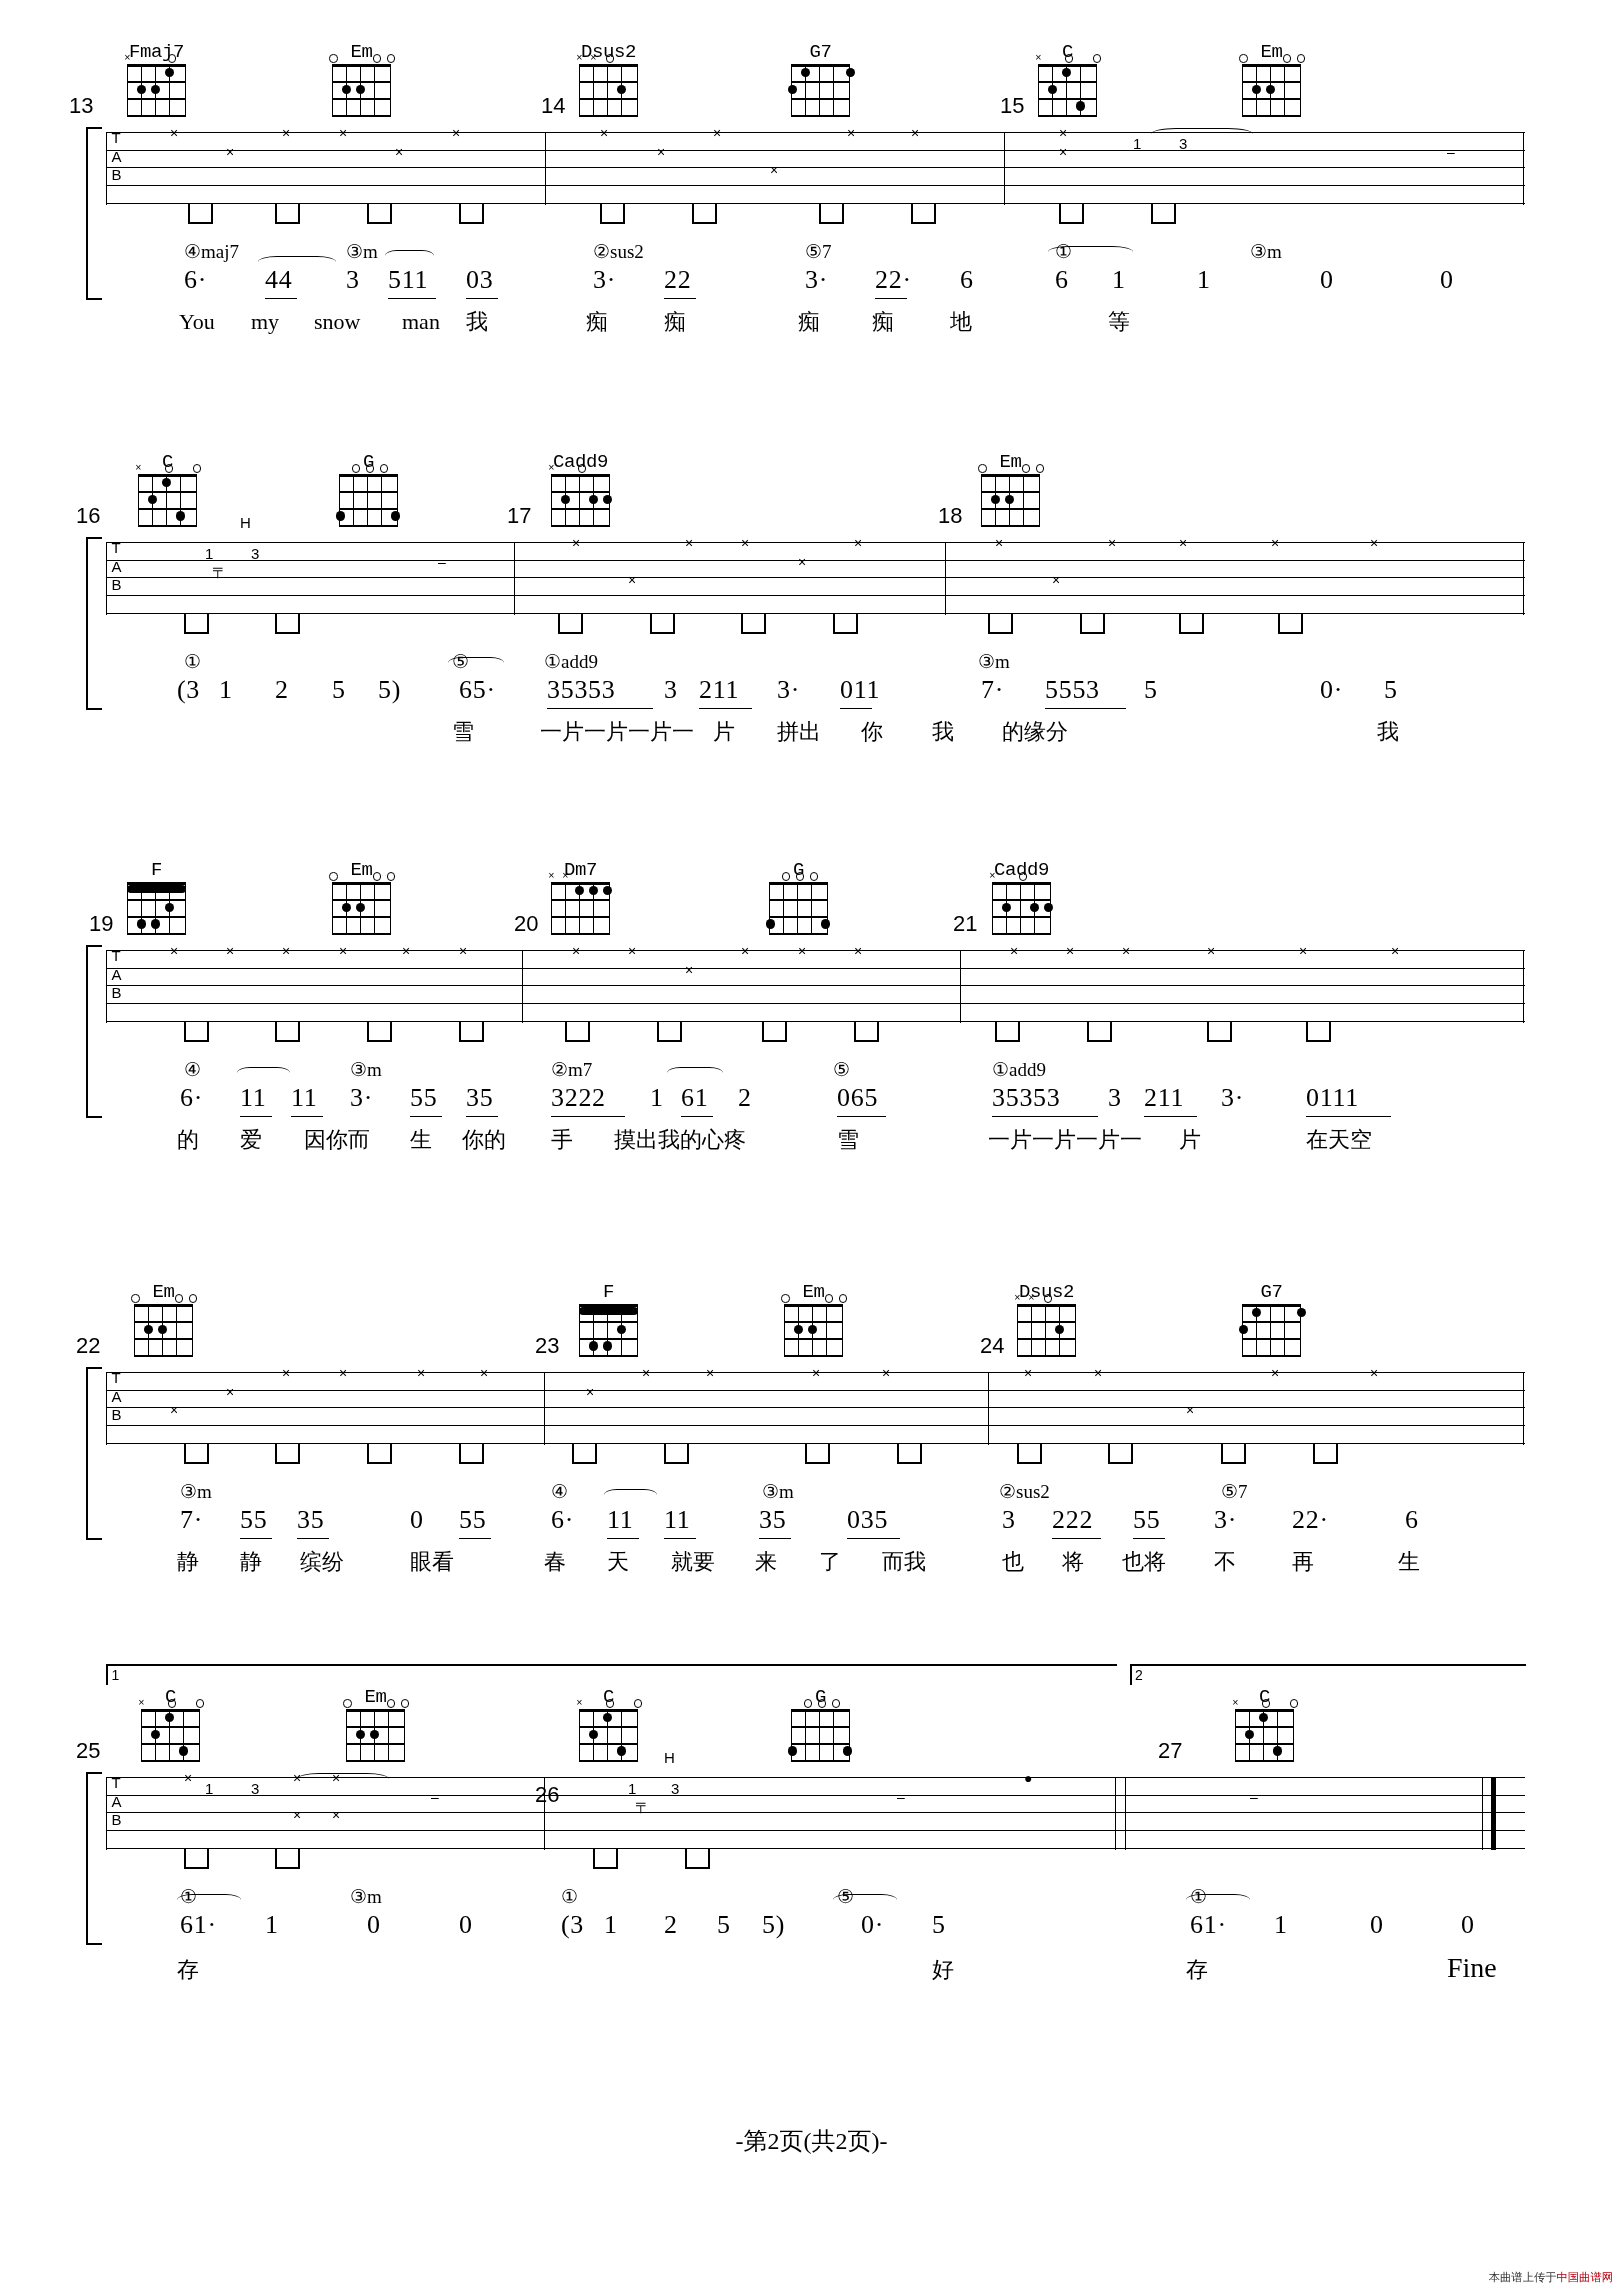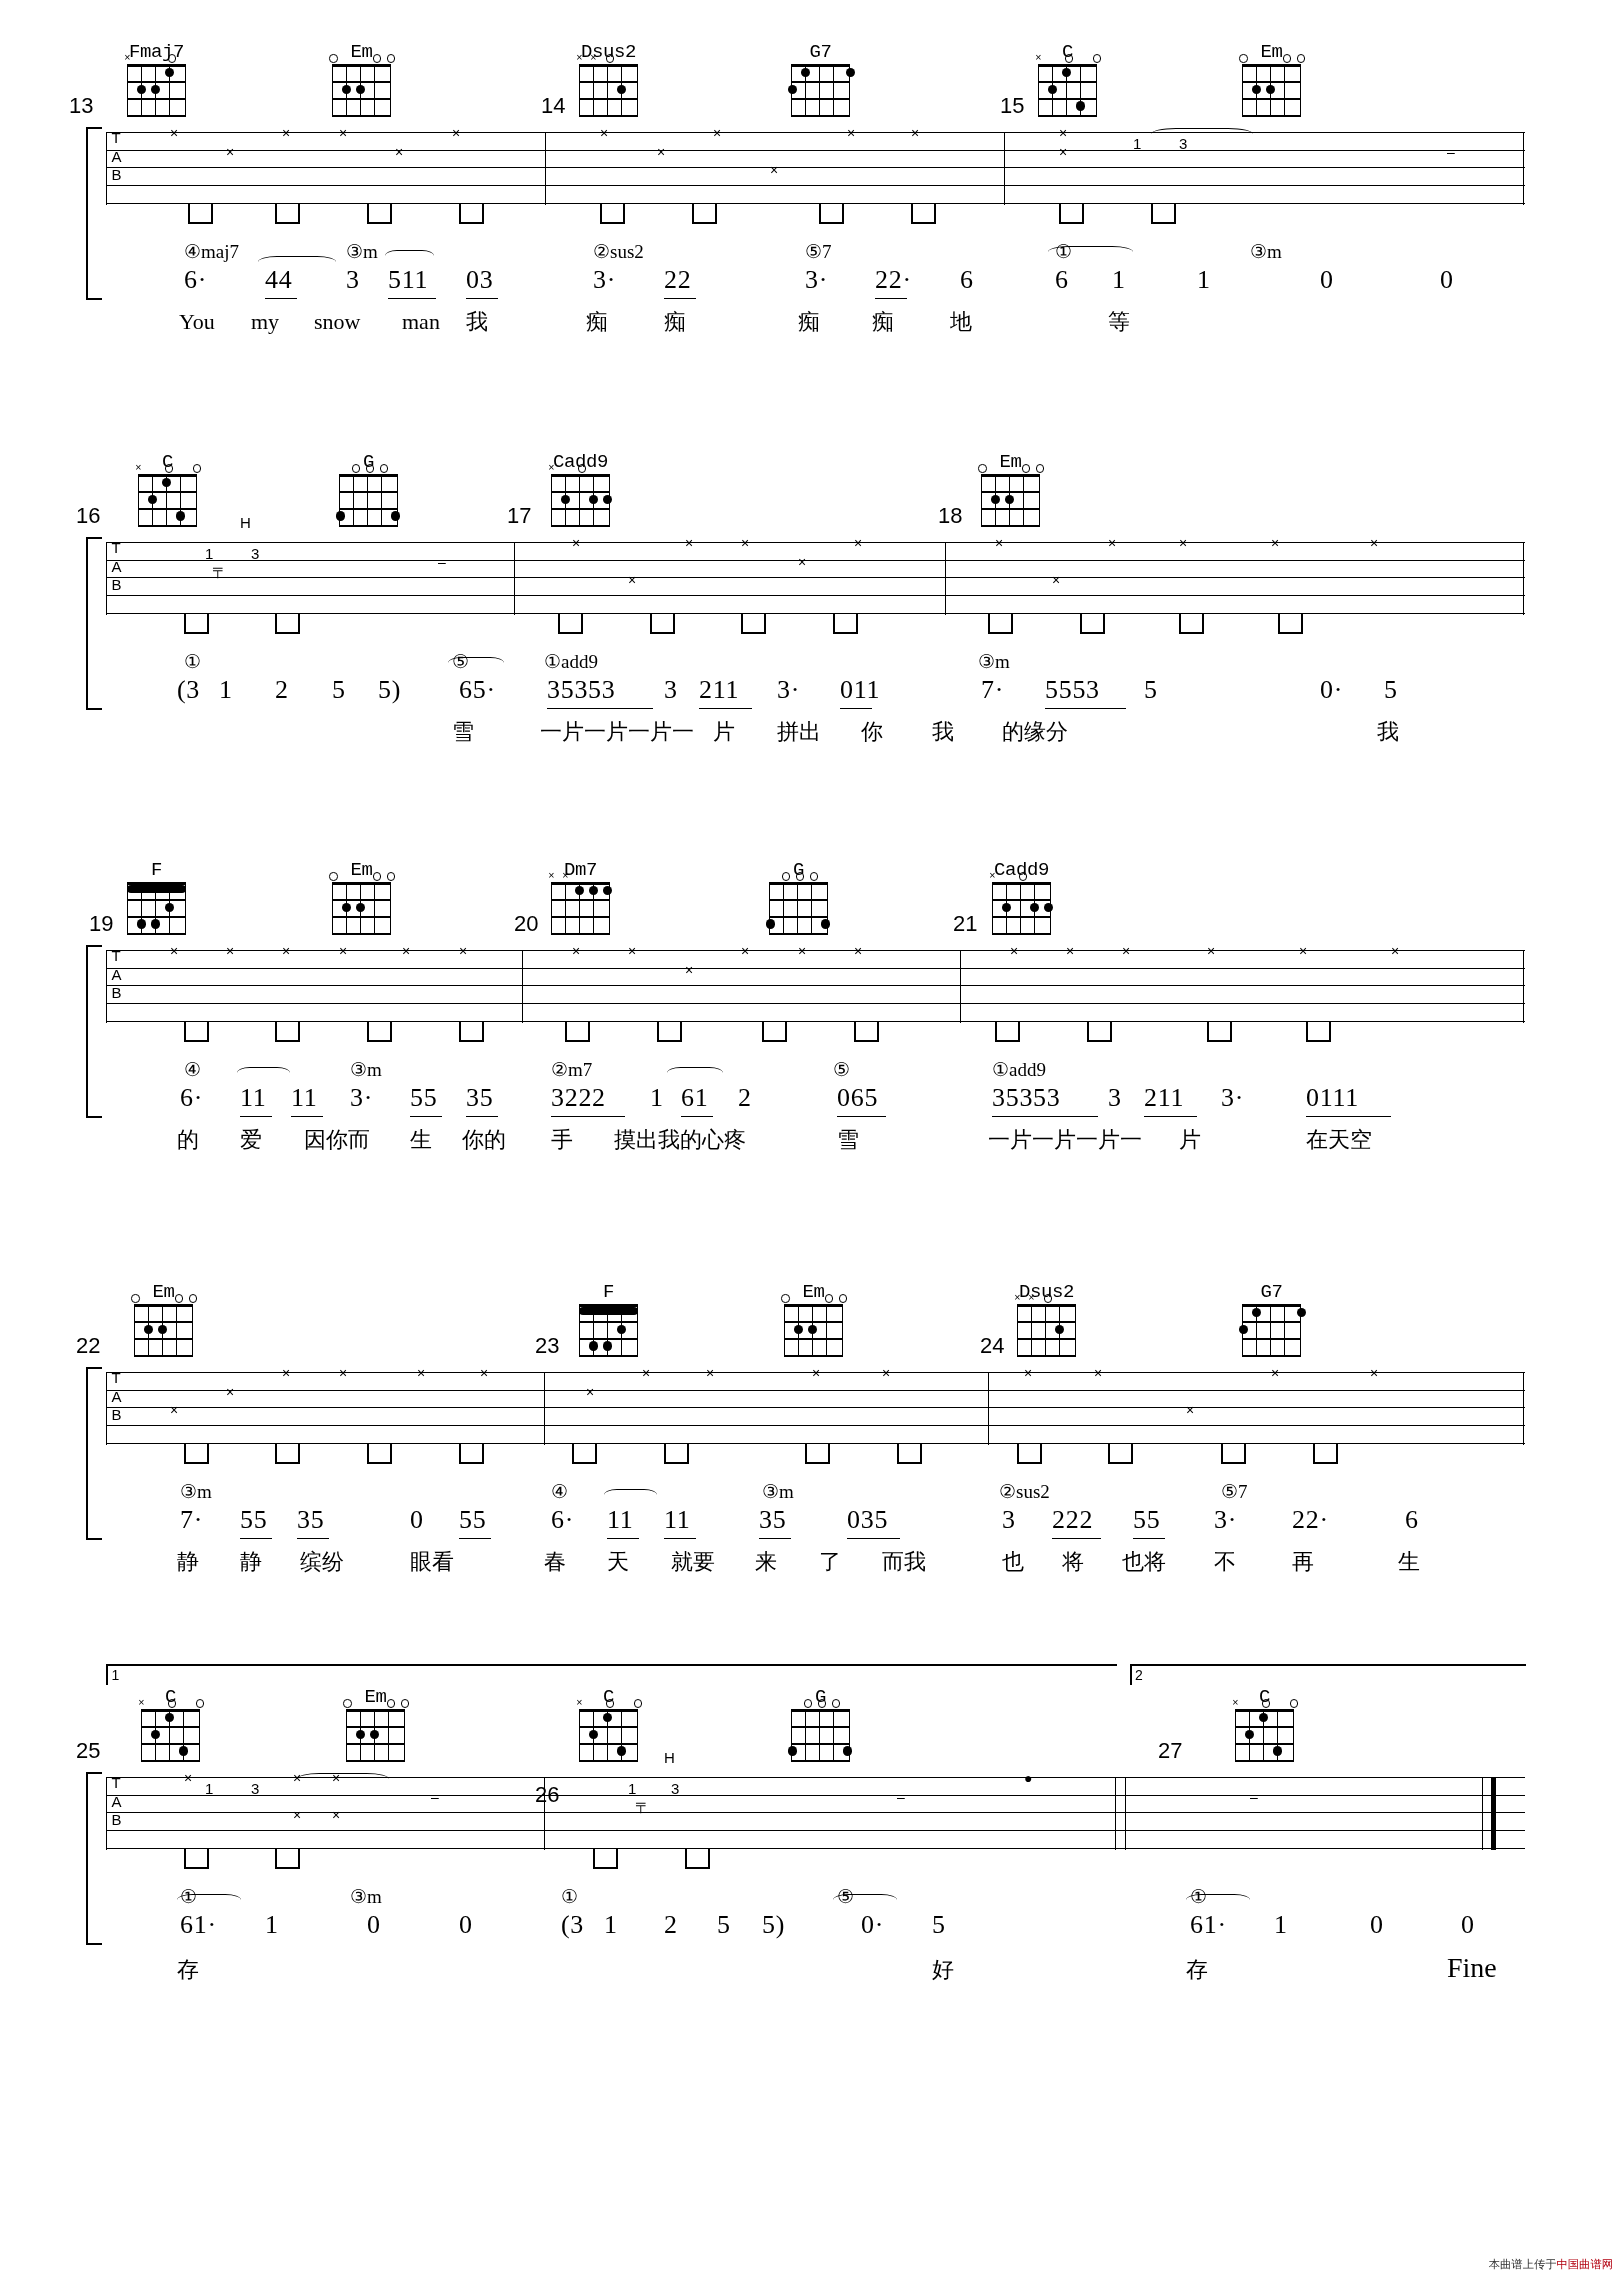--- a/index.html
+++ b/index.html
@@ -222,21 +222,21 @@
   .pagefooter {
     position: absolute;
     width: 100%;
     text-align: center;
     font-size: 24px;
     font-family: "Liberation Serif", serif;
   }
   .credit {
     position: absolute;
     right: 10px;
-    bottom: 23px;
+    bottom: 10px;
     font-size: 11.3px;
     color: #333;
     font-family: "Liberation Sans", sans-serif;
   }
   .creditred { color: #b3000f; }
 </style>
 </head>
 <body>
 
 <div class="sheet">
@@ -1205,18 +1205,19 @@
 
       <div class="lyric" style="left:71px; top:74px;">存</div>
       <div class="lyric" style="left:826px; top:74px;">好</div>
       <div class="lyric" style="left:1080px; top:74px;">存</div>
 
       <div class="fine" style="left:1341px; top:67px;">Fine</div>
     </div>
     <div class="bracket" style="left:-20px; top:85px; height:169px;"></div>
   </div>
 
+  <div class="pagefooter" style="top:2125px; left:0;">-第2页(共2页)-</div>
 
   <div class="credit">
     <span>本曲谱上传于</span><span class="creditred">中国曲谱网</span>
   </div>
 </div>
 
 
 </body></html>

